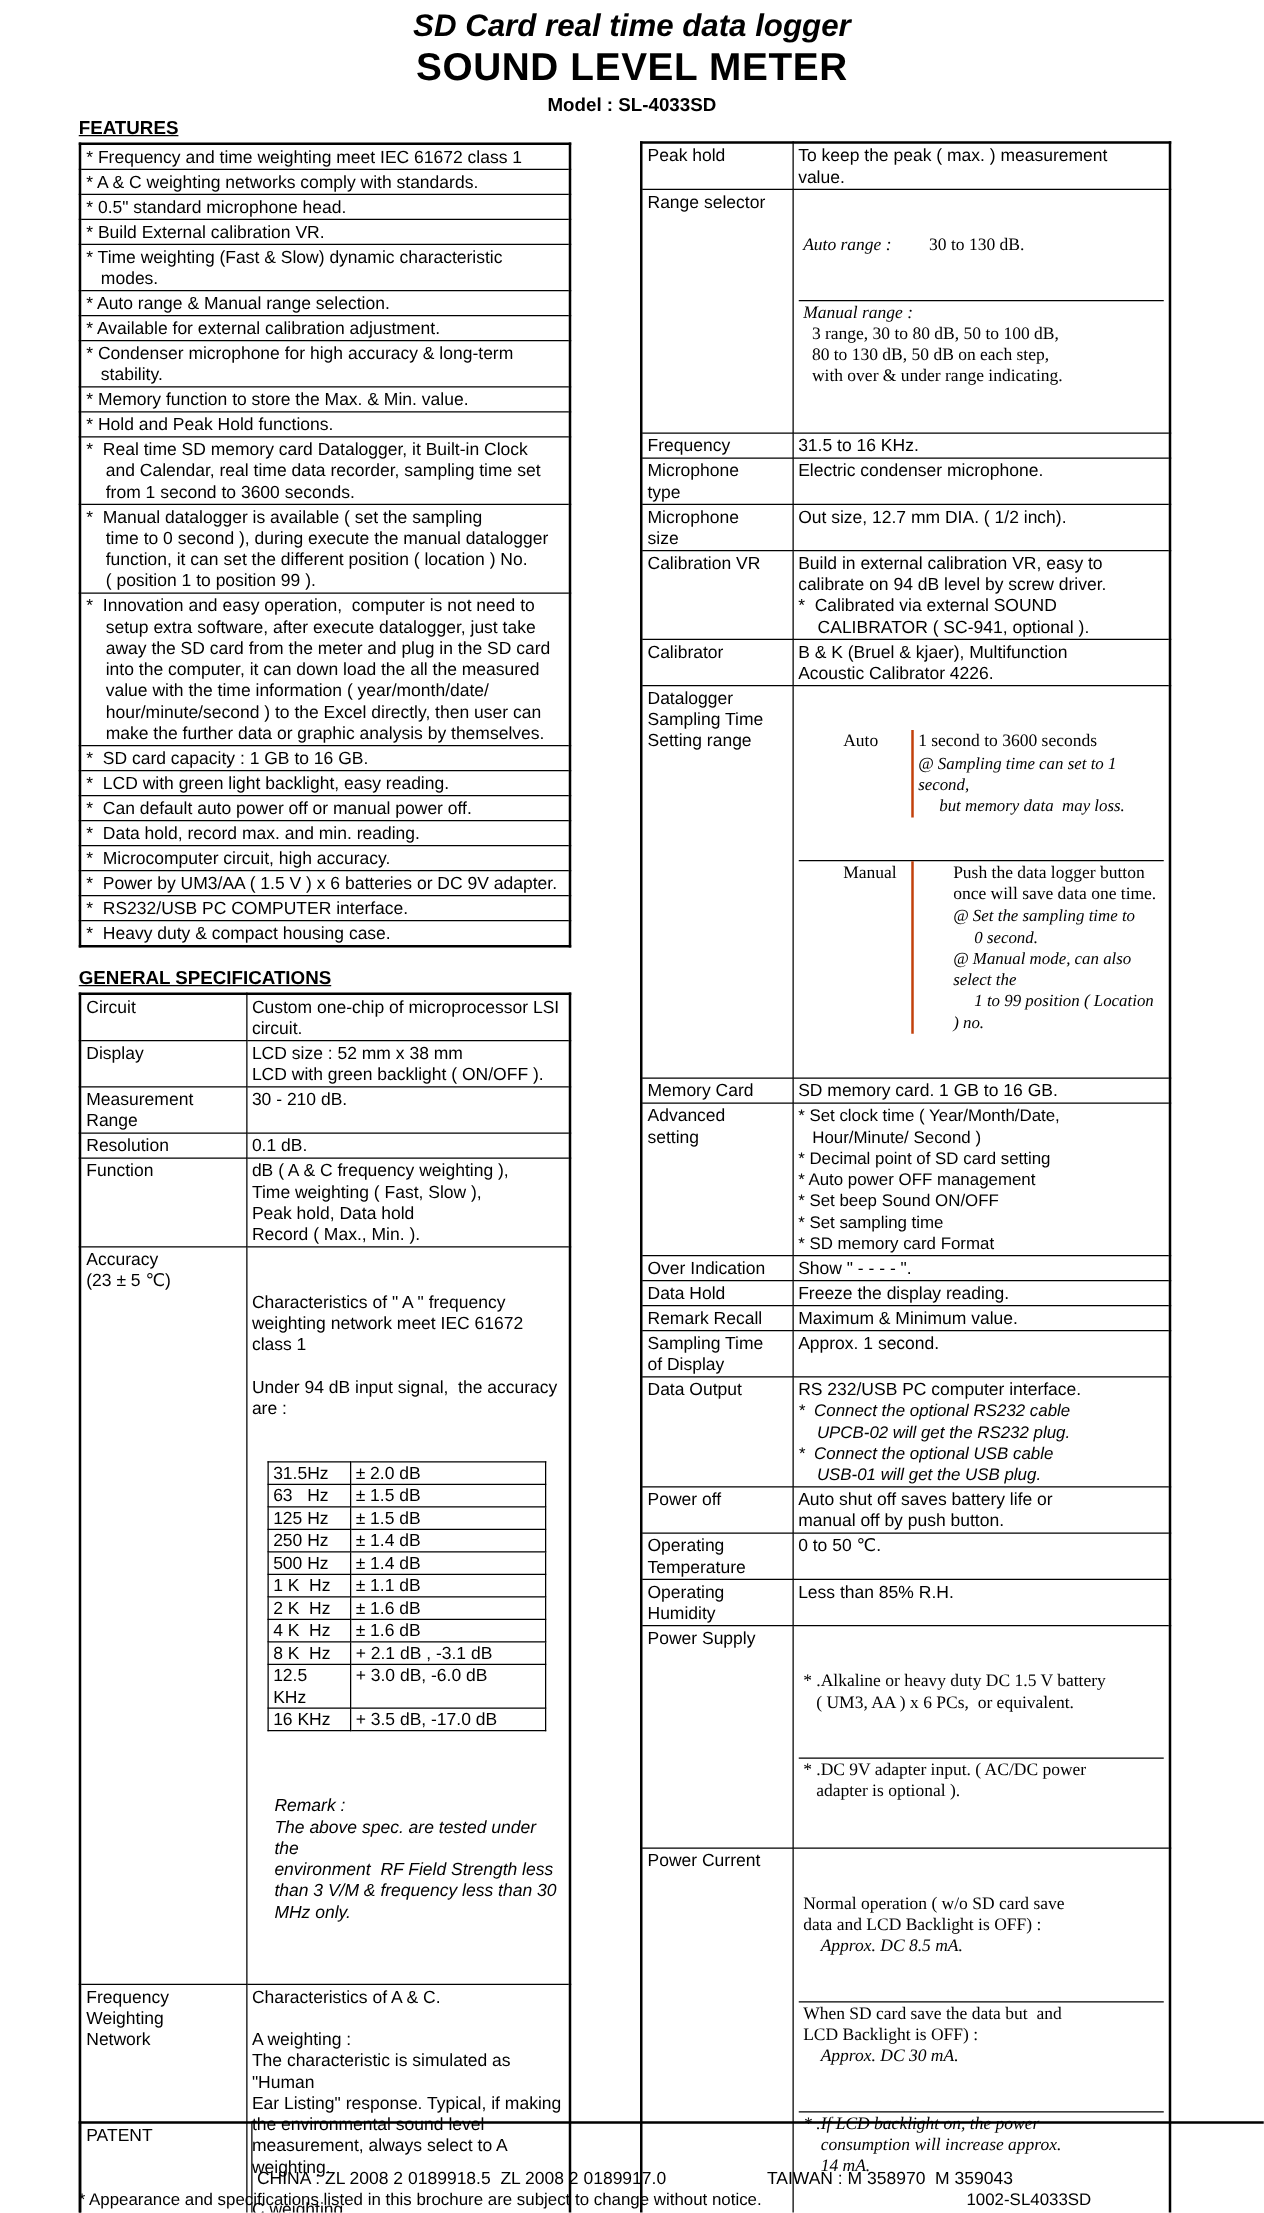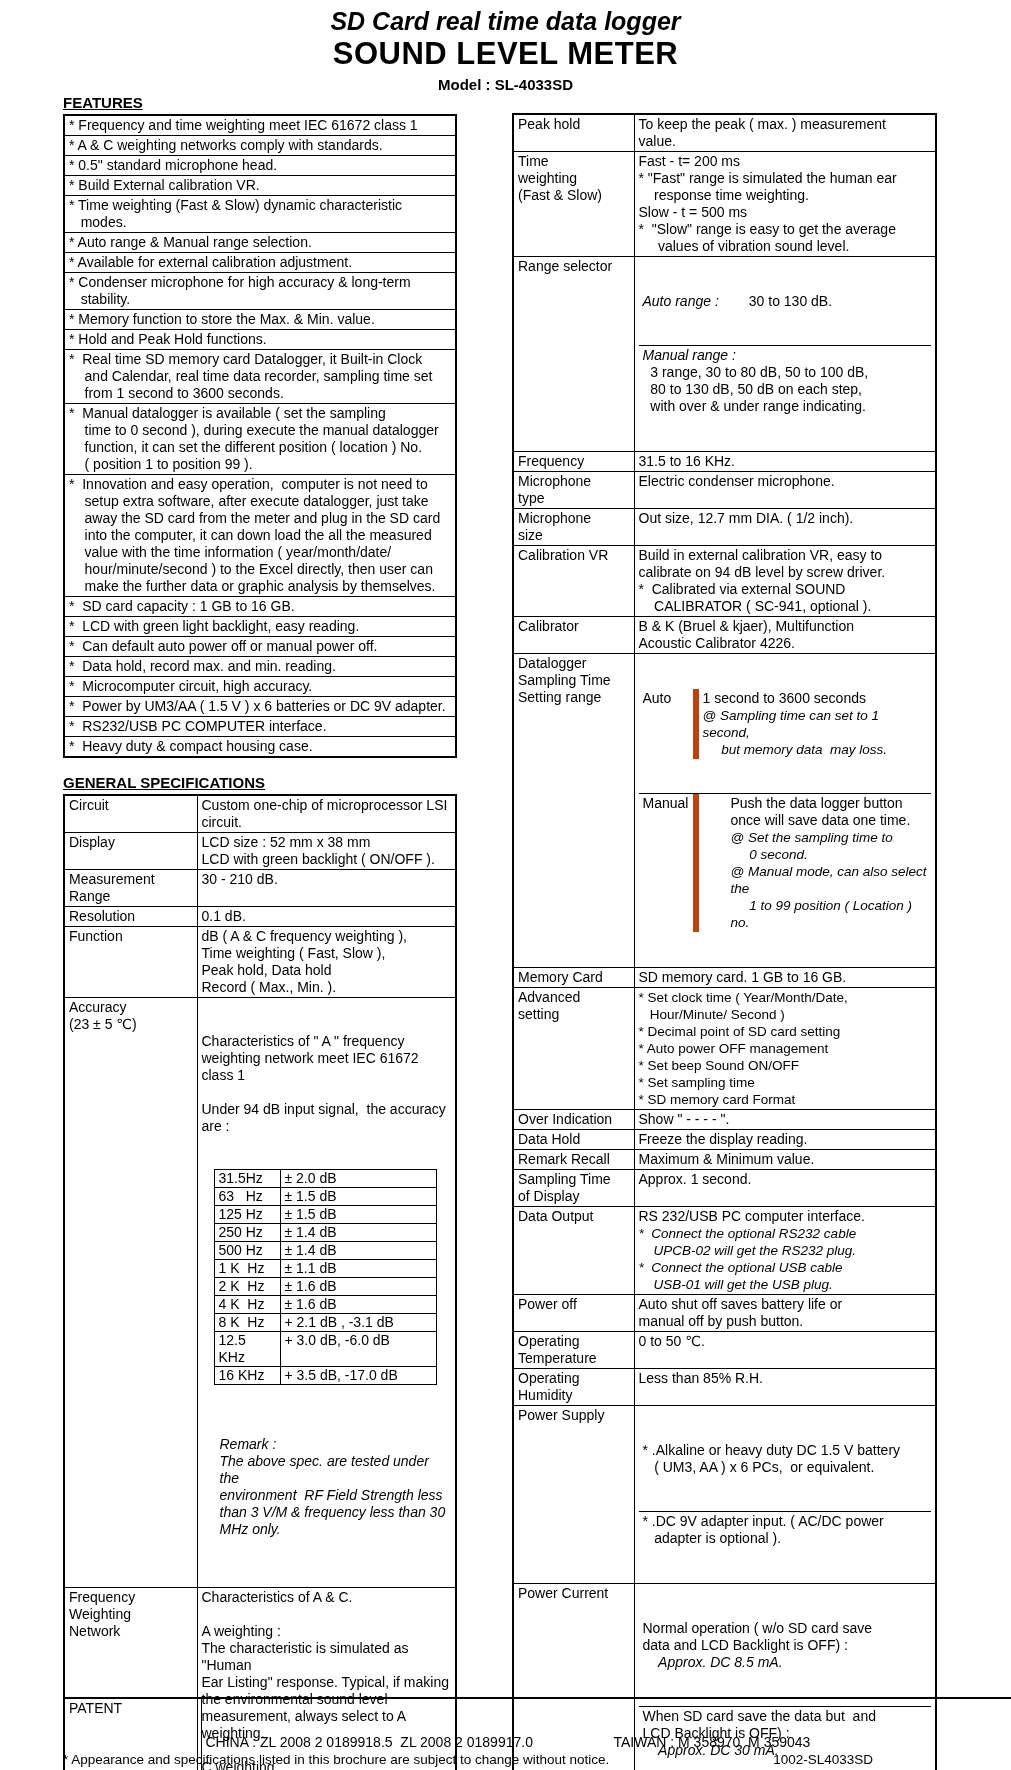--- a/index.html
+++ b/index.html
@@ -22,27 +22,27 @@
   .specs .lbl{width:133px;}
   .specs2 .lbl{width:121px;}
   .it{font-style:italic;}
   .sm{font-size:13.5px;}
   .it-sm{font-style:italic;font-size:13.5px;}
   table.acc{border-collapse:collapse;margin:0 0 0 12px;border:1px solid #000;}
   table.acc td{border:1px solid #000;padding:0 4px;white-space:pre-wrap;}
   .acc .f{width:66px;}
   .acc .t{width:156px;}
   .remark{margin:17px 0 14px 18px;}
-  td.nopad{padding:0;}
+  td.nopad{padding:0;font-family:Liberation Serif, serif;}
   .subrow{padding:1px 4px;white-space:pre-wrap;}
   .subrow + .subrow{border-top:1px solid #000;}
   .gapl{margin-left:30px;}
   .dlrow{display:flex;}
   .dlrow + .dlrow{border-top:1px solid #000;gap:28px;}
-  .dlk{width:60px;flex:none;border-right:6px solid #c2410c;padding:1px 4px;white-space:pre-wrap;}
+  .dlk{width:60px;flex:none;border-right:2px solid #c2410c;padding:1px 4px;white-space:pre-wrap;margin-left:32px;}
   .dlv{flex:1;padding:1px 4px;white-space:pre-wrap;}
   .patent{position:absolute;left:63px;top:1697px;width:874px;}
   .patent .lbl{width:137px;}
   .prow{display:flex;white-space:pre-wrap;}
   .p1{width:408px;flex:none;}
   .foot{position:absolute;left:63px;top:1751px;width:810px;display:flex;justify-content:space-between;font-size:13.5px;}
 </style>
 </head>
 <body>
 
@@ -221,31 +221,20 @@
 
 <div class="col-right">
   <table class="tbl specs2">
     <tbody>
         <tr>
       <td class="lbl">Peak hold</td>
       <td>To keep the peak ( max. ) measurement
 value.</td>
     </tr>
     <tr>
-      <td class="lbl">Time
-weighting
-(Fast &amp; Slow)</td>
-      <td>Fast - t= 200 ms
-* "Fast" range is simulated the human ear
-    response time weighting.
-Slow - t = 500 ms
-*  "Slow" range is easy to get the average
-     values of vibration sound level.</td>
-    </tr>
-    <tr>
       <td class="lbl">Range selector</td>
       <td class="nopad">
         <div class="subrow"><span class="it">Auto range :</span><span class="gapl">30 to 130 dB.</span></div>
         <div class="subrow"><div class="it">Manual range :</div><div>  3 range, 30 to 80 dB, 50 to 100 dB,
   80 to 130 dB, 50 dB on each step,
   with over &amp; under range indicating.</div></div>
       </td>
     </tr>
     <tr>
       <td class="lbl">Frequency</td>

